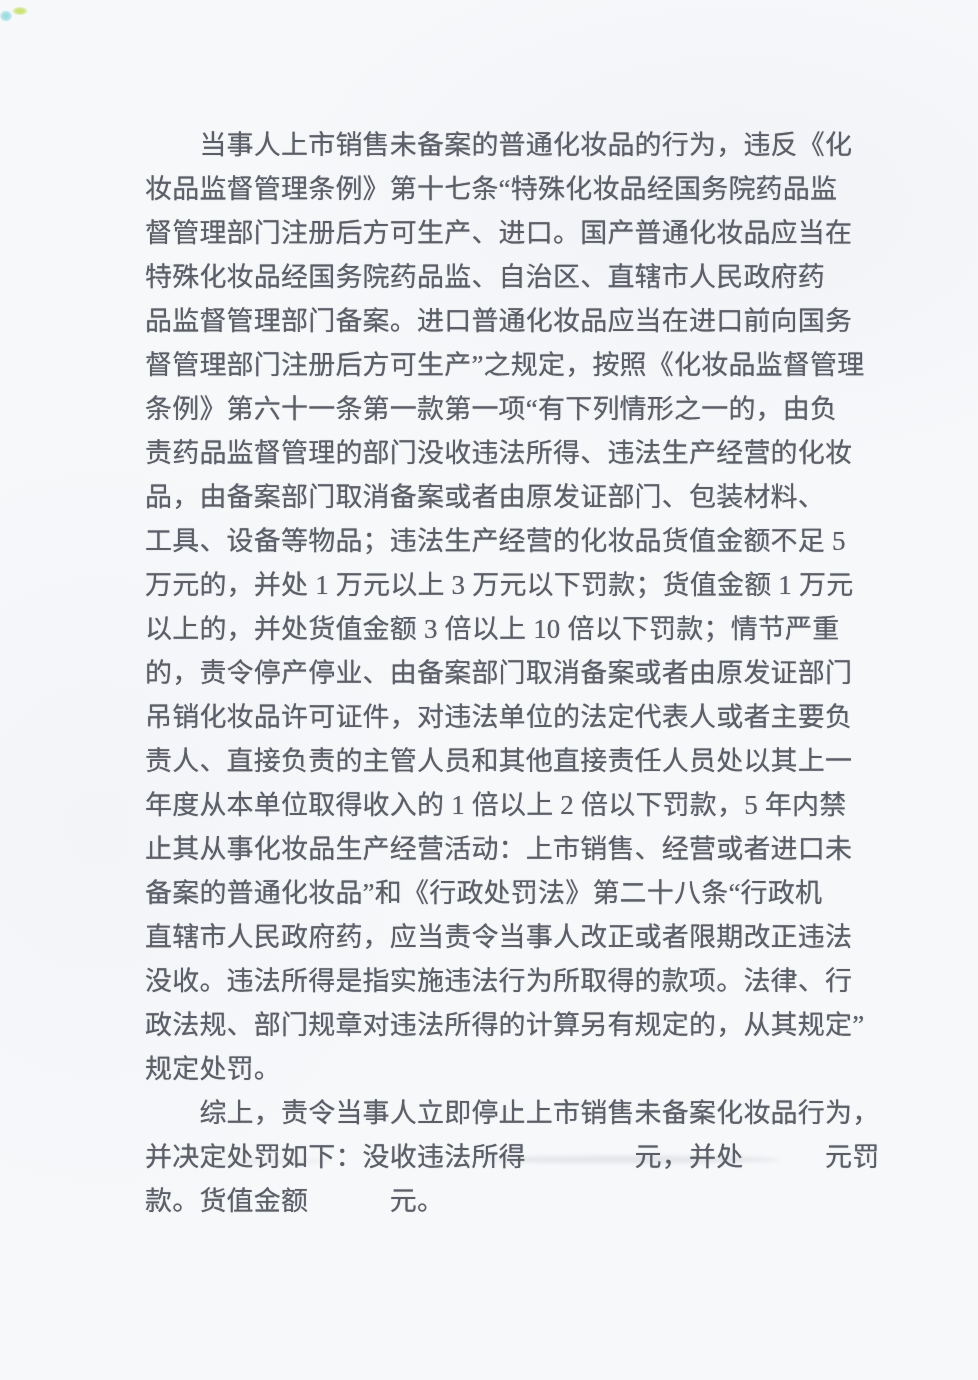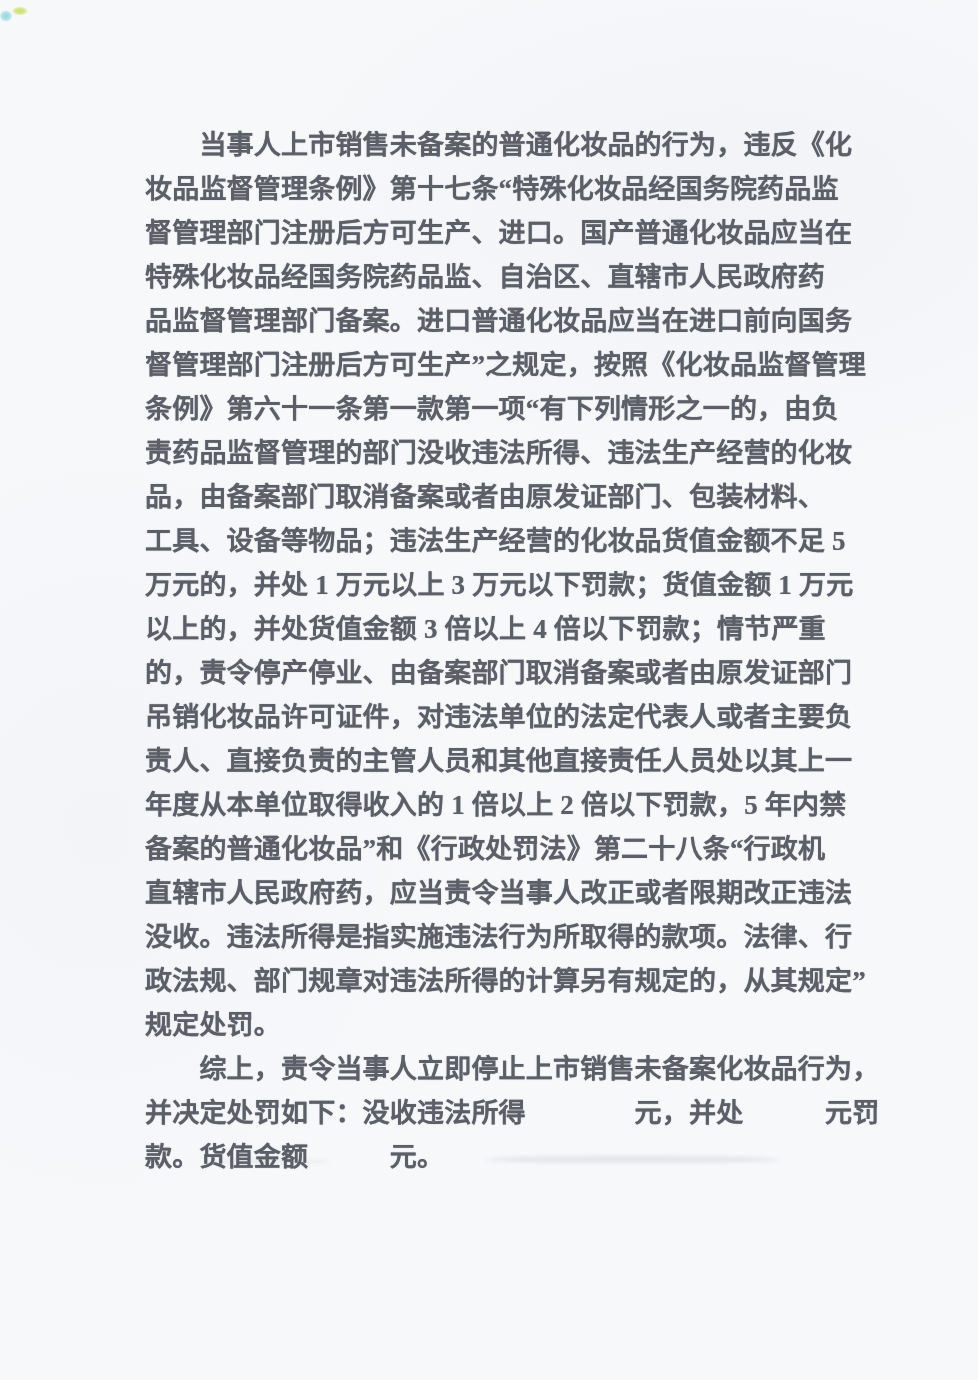--- a/index.html
+++ b/index.html
@@ -43,21 +43,20 @@
     text-shadow: 0 0 1px rgba(92,95,104,0.65);
   }
   .paragraph {
     margin: 0;
     padding: 0;
   }
   .line {
     height: 44px;
     line-height: 44px;
     white-space: pre;
-    font-weight: bold;
   }
   .smudge {
     position: absolute;
     border-radius: 50%;
     filter: blur(2px);
   }
   .smudge-1 {
     left: 485px;
     top: 1156px;
     width: 295px;
@@ -85,25 +84,26 @@
         <div class="line">妆品监督管理条例》第十七条“特殊化妆品经国务院药品监</div>
         <div class="line">督管理部门注册后方可生产、进口。国产普通化妆品应当在</div>
         <div class="line">特殊化妆品经国务院药品监、自治区、直辖市人民政府药</div>
         <div class="line">品监督管理部门备案。进口普通化妆品应当在进口前向国务</div>
         <div class="line">督管理部门注册后方可生产”之规定，按照《化妆品监督管理</div>
         <div class="line">条例》第六十一条第一款第一项“有下列情形之一的，由负</div>
         <div class="line">责药品监督管理的部门没收违法所得、违法生产经营的化妆</div>
         <div class="line">品，由备案部门取消备案或者由原发证部门、包装材料、</div>
         <div class="line">工具、设备等物品；违法生产经营的化妆品货值金额不足 5</div>
         <div class="line">万元的，并处 1 万元以上 3 万元以下罚款；货值金额 1 万元</div>
-        <div class="line">以上的，并处货值金额 3 倍以上 4 倍以下罚款；情节严重</div>
+        <div class="line">以上的，并处货值金额 3 倍以上 10 倍以下罚款；情节严重</div>
         <div class="line">的，责令停产停业、由备案部门取消备案或者由原发证部门</div>
         <div class="line">吊销化妆品许可证件，对违法单位的法定代表人或者主要负</div>
         <div class="line">责人、直接负责的主管人员和其他直接责任人员处以其上一</div>
         <div class="line">年度从本单位取得收入的 1 倍以上 2 倍以下罚款，5 年内禁</div>
+        <div class="line">止其从事化妆品生产经营活动：上市销售、经营或者进口未</div>
         <div class="line">备案的普通化妆品”和《行政处罚法》第二十八条“行政机</div>
         <div class="line">直辖市人民政府药，应当责令当事人改正或者限期改正违法</div>
         <div class="line">没收。违法所得是指实施违法行为所取得的款项。法律、行</div>
         <div class="line">政法规、部门规章对违法所得的计算另有规定的，从其规定”</div>
         <div class="line">规定处罚。</div>
       </div>
       <div class="paragraph">
         <div class="line">　　综上，责令当事人立即停止上市销售未备案化妆品行为，</div>
         <div class="line">并决定处罚如下：没收违法所得　　　　元，并处　　　元罚</div>
         <div class="line">款。货值金额　　　元。</div>

